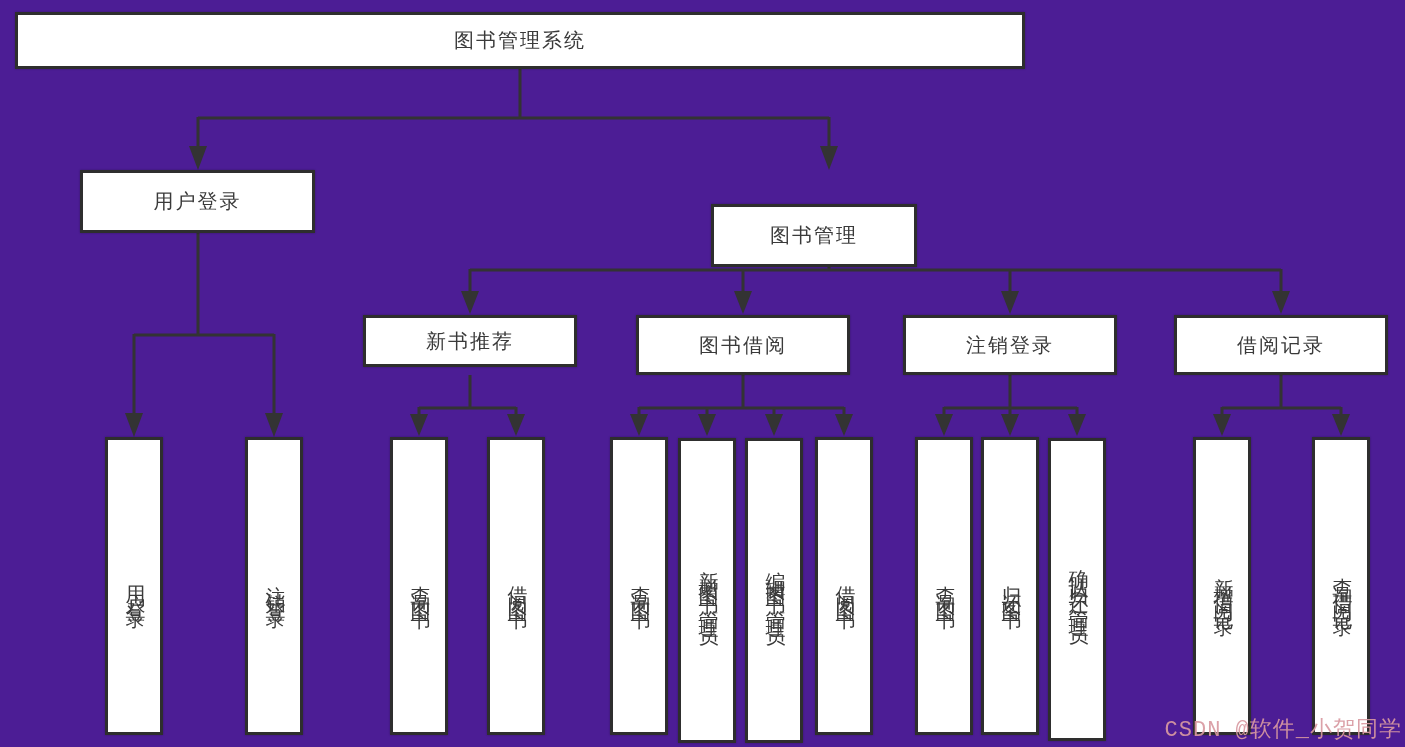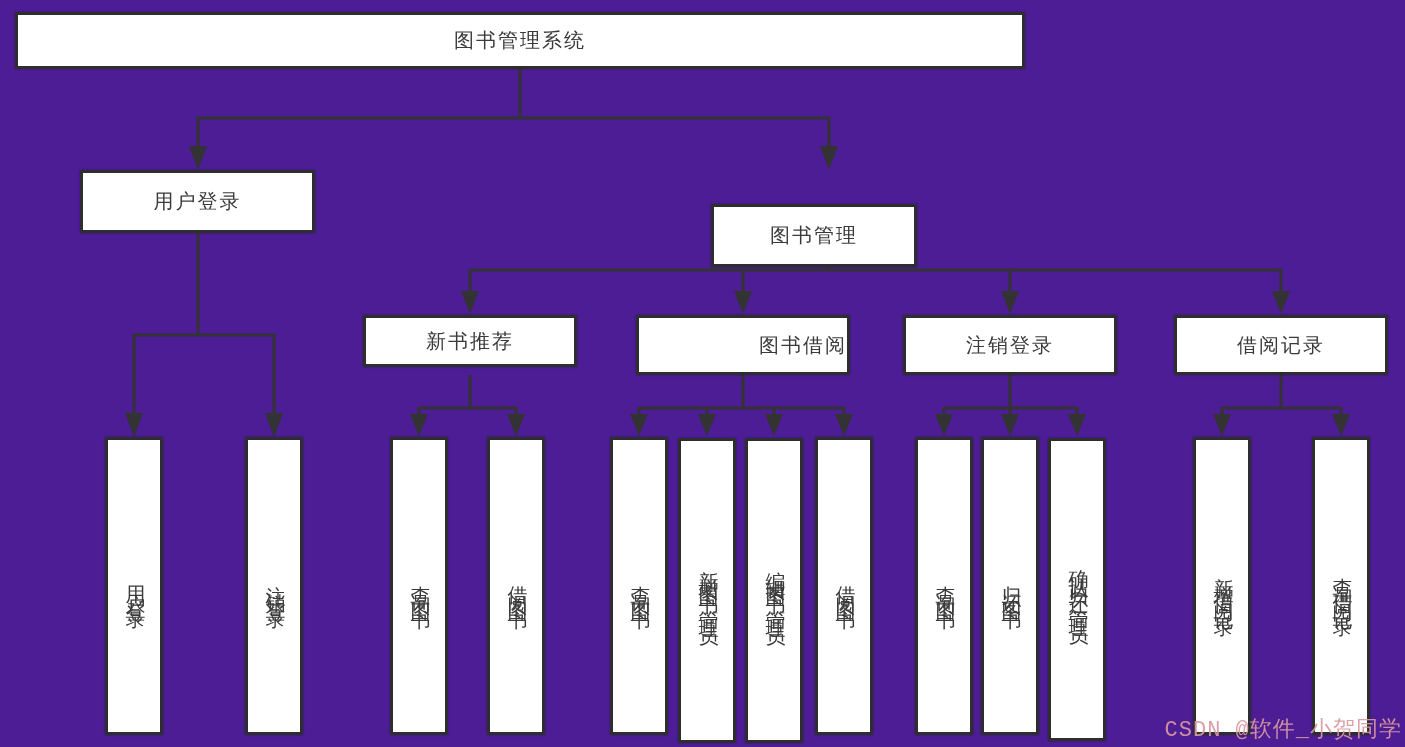--- a/index.html
+++ b/index.html
@@ -67,21 +67,21 @@
   <div class="box h-box" style="left:80px;top:170px;width:235px;height:63px;">
     <span>用户登录</span>
   </div>
   <div class="box h-box" style="left:711px;top:156px;width:206px;height:63px;margin-top:48px;">
     <span>图书管理</span>
   </div>
 
   <div class="box h-box" style="left:363px;top:315px;width:214px;height:52px;">
     <span>新书推荐</span>
   </div>
-  <div class="box h-box" style="left:636px;top:315px;width:214px;height:60px;justify-content:flex-end;">
+  <div class="box h-box" style="left:636px;top:315px;width:214px;height:60px;">
     <span>图书借阅</span>
   </div>
   <div class="box h-box" style="left:903px;top:315px;width:214px;height:60px;">
     <span>注销登录</span>
   </div>
   <div class="box h-box" style="left:1174px;top:315px;width:214px;height:60px;">
     <span>借阅记录</span>
   </div>
 
   <div class="box v-box" style="left:105px;top:437px;width:58px;height:298px;">

